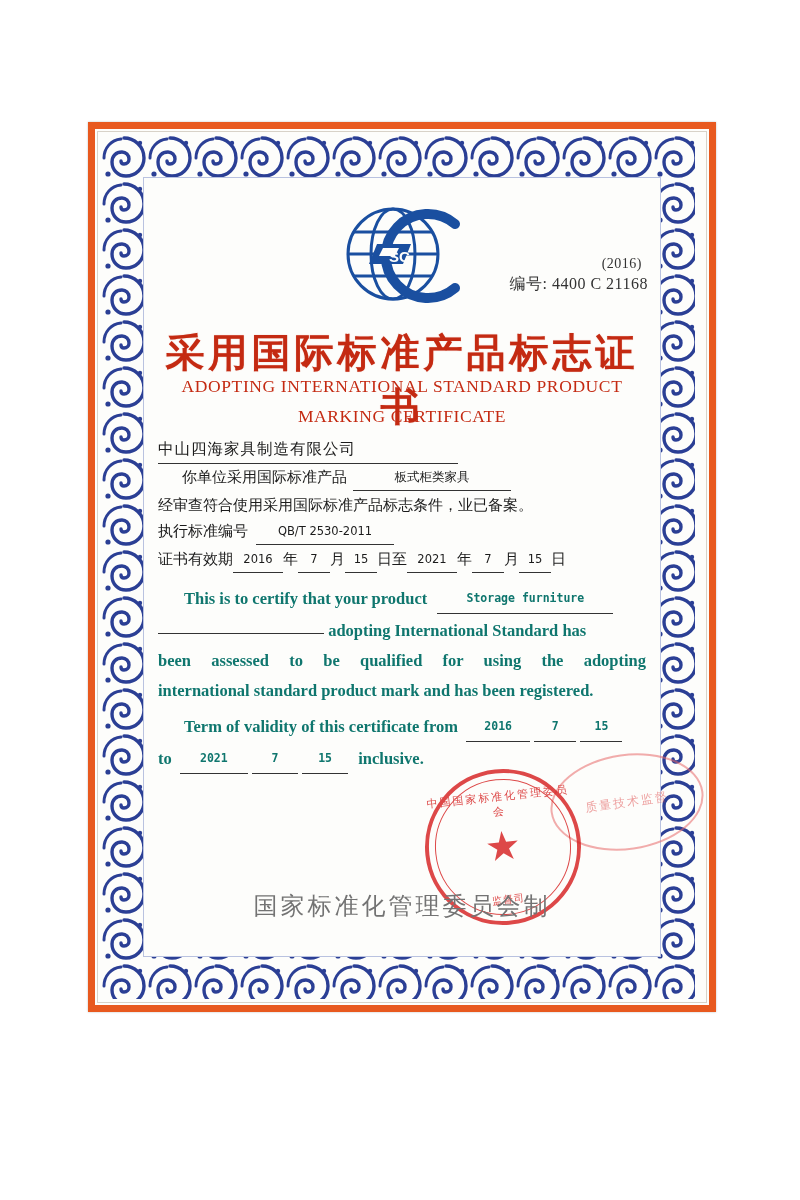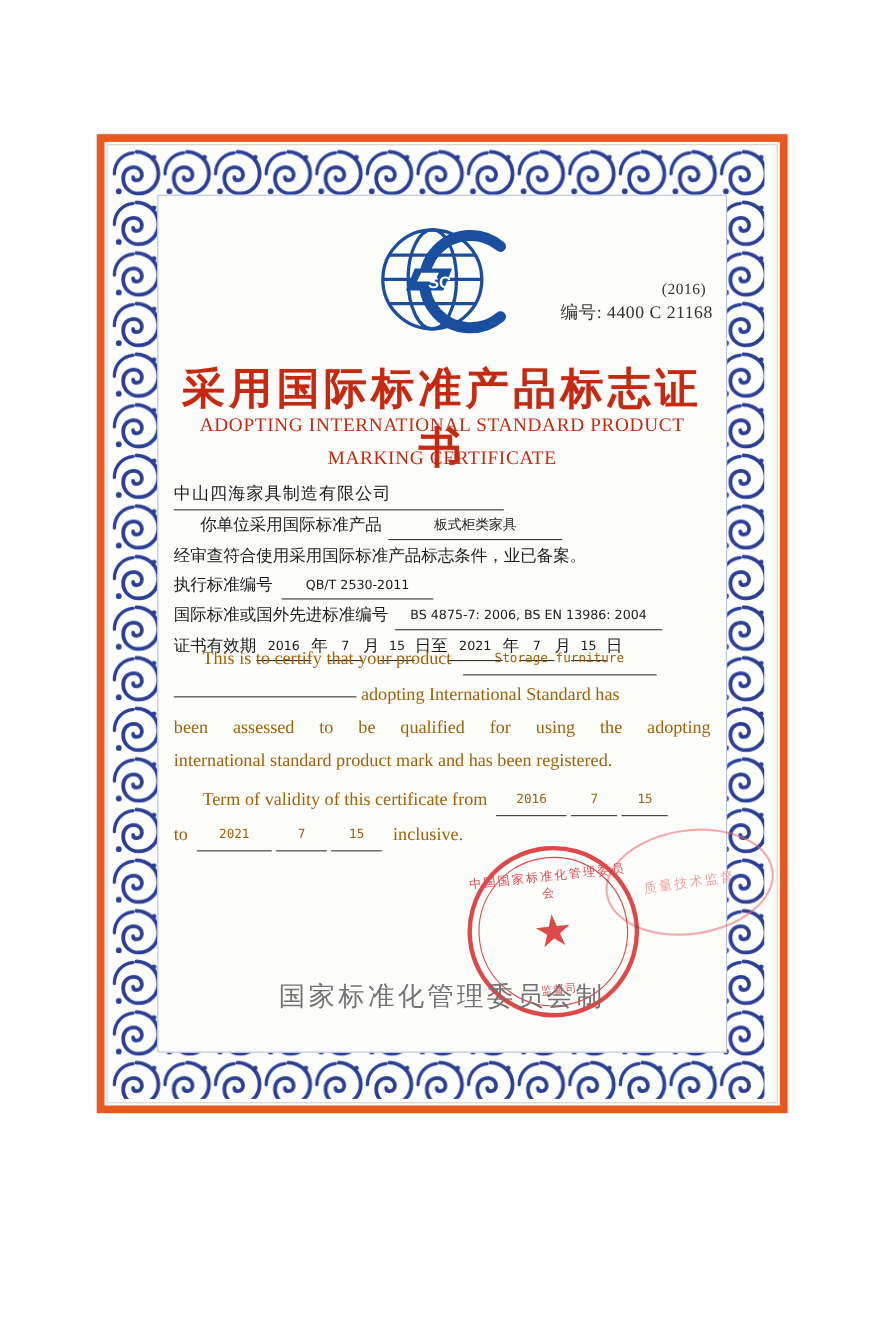--- a/index.html
+++ b/index.html
@@ -163,22 +163,23 @@
   }
 
   
   .body-en {
     position: absolute;
     top: 400px;
     left: 8px;
     right: 8px;
     font-family: "Liberation Serif", serif;
     font-size: 16.5px;
-    color: #a16207;
+    color: #0f766e;
     line-height: 30px;
+    font-weight: bold;
   }
   .en-line { white-space: nowrap; }
   .en-just {
     text-align: justify;
     text-align-last: justify;
     white-space: normal;
   }
   .ul {
     display: inline-block;
     border-bottom: 1px solid #333;
@@ -344,24 +345,20 @@
 
       <div class="row">
         <span>经审查符合使用采用国际标准产品标志条件，业已备案。</span>
       </div>
 
       <div class="row">
         <span>执行标准编号</span>
         <span class="fill sm" style="min-width:130px;margin-left:8px;">QB/T 2530-2011</span>
       </div>
 
-      <div class="row">
-        <span>国际标准或国外先进标准编号</span>
-        <span class="fill sm" style="min-width:235px;margin-left:6px;">BS 4875-7: 2006, BS EN 13986: 2004</span>
-      </div>
 
       <div class="row">
         <span>证书有效期</span>
         <span class="fill sm" style="min-width:42px;">2016</span>
         <span>年</span>
         <span class="fill sm" style="min-width:24px;">7</span>
         <span>月</span>
         <span class="fill sm" style="min-width:24px;">15</span>
         <span>日</span>
         <span>至</span>

